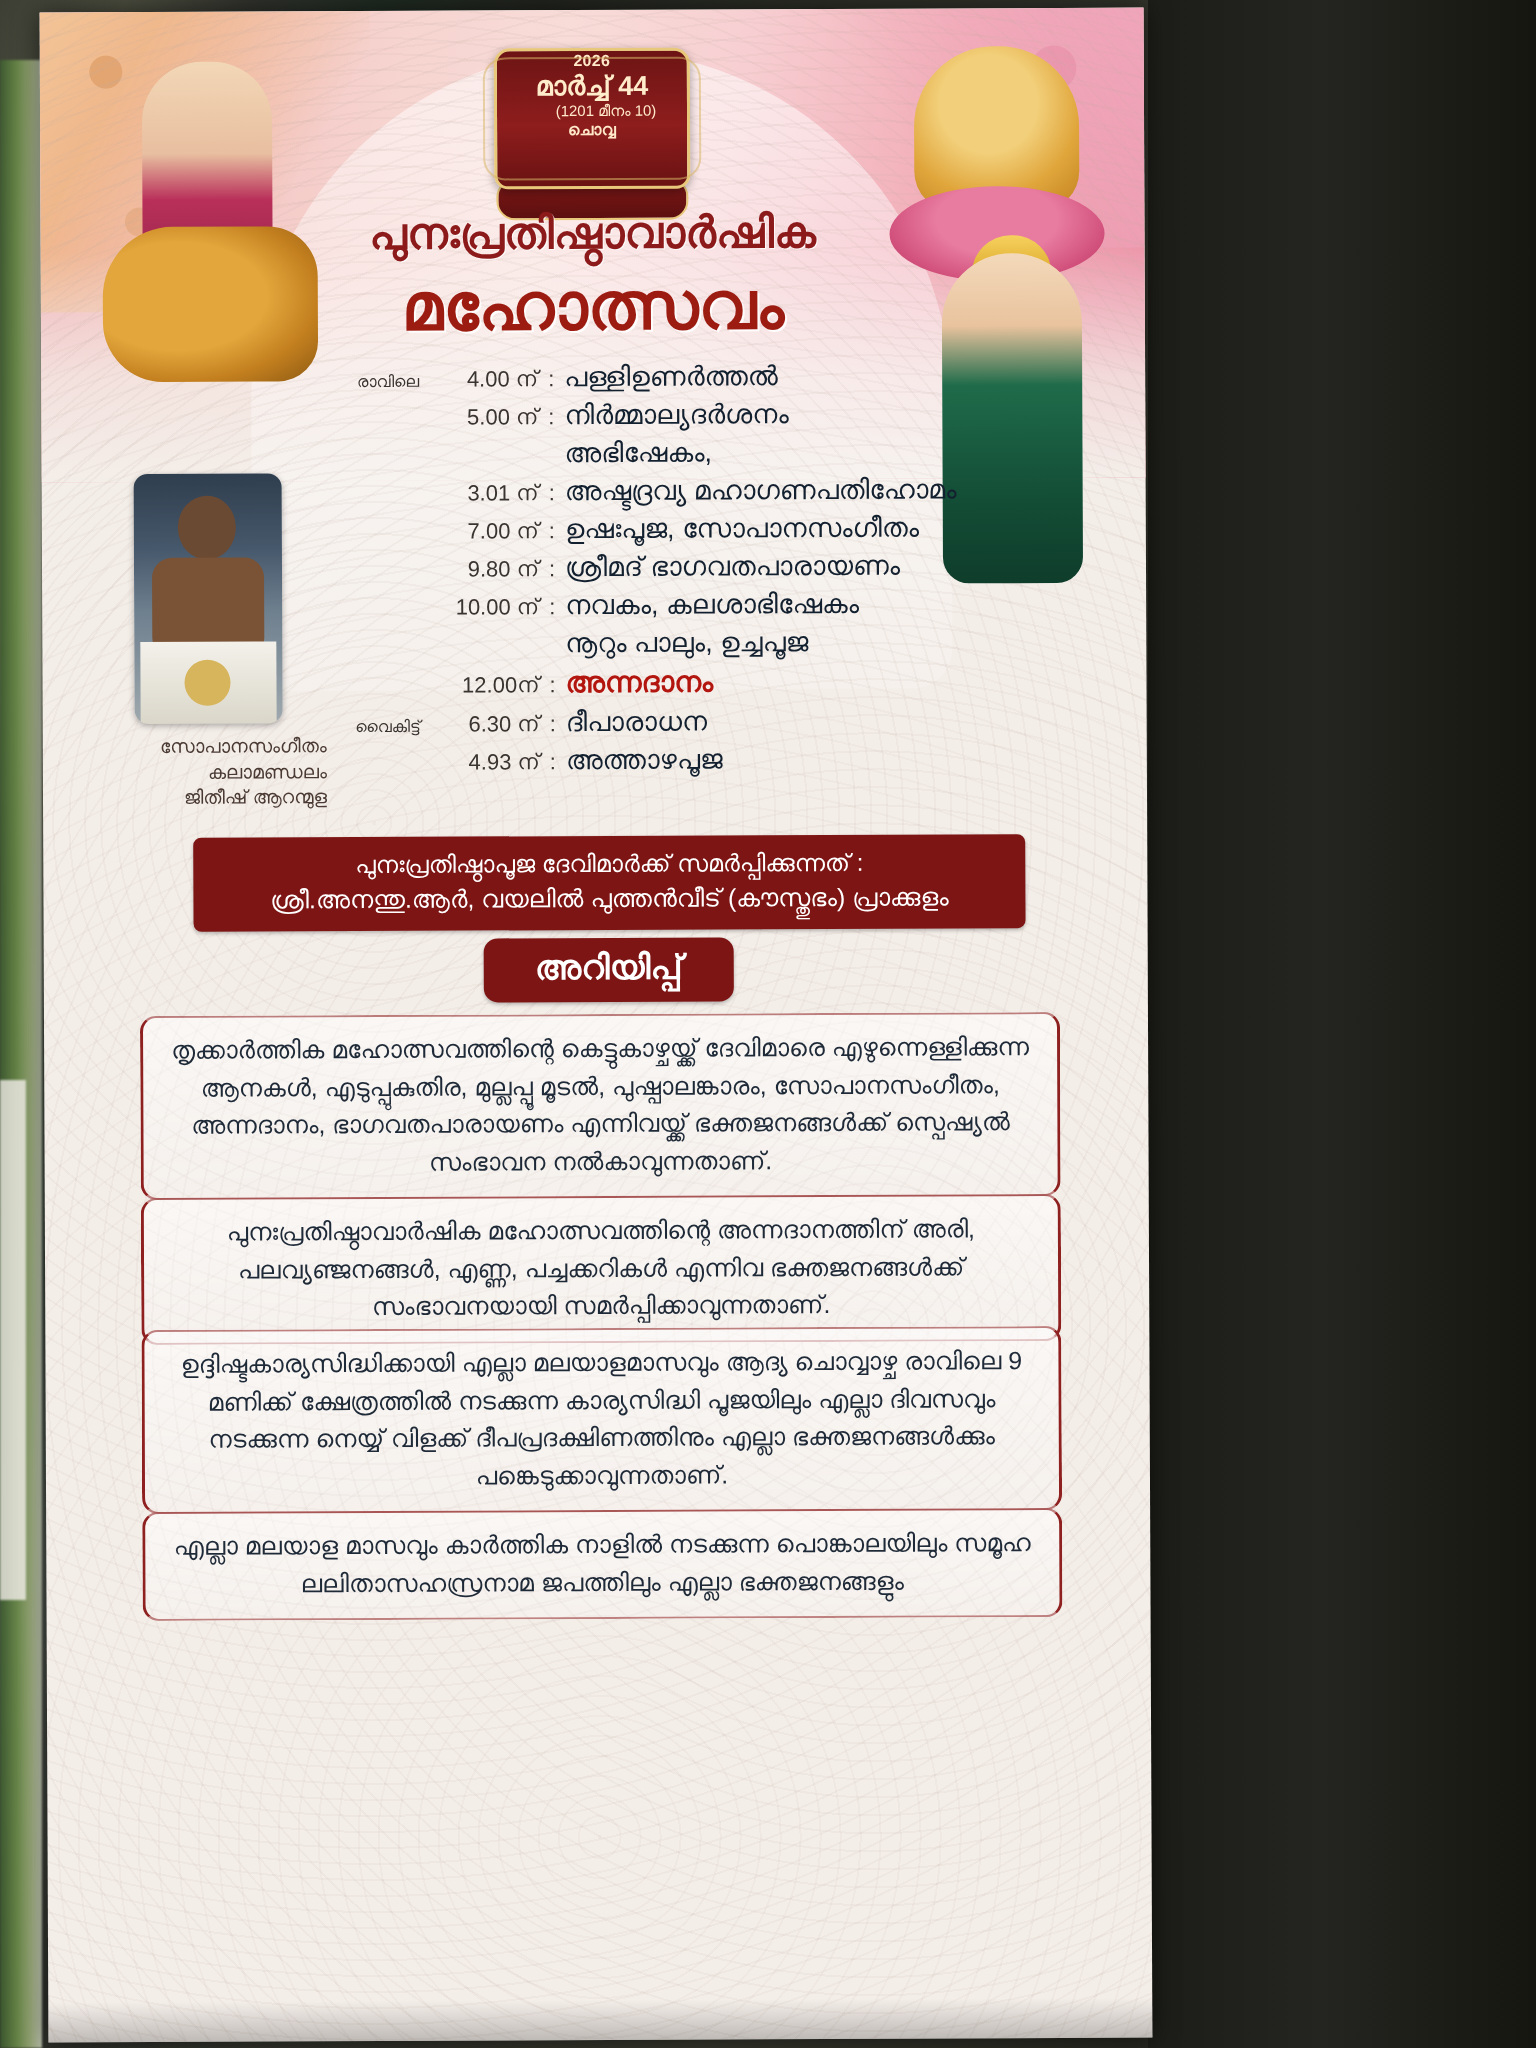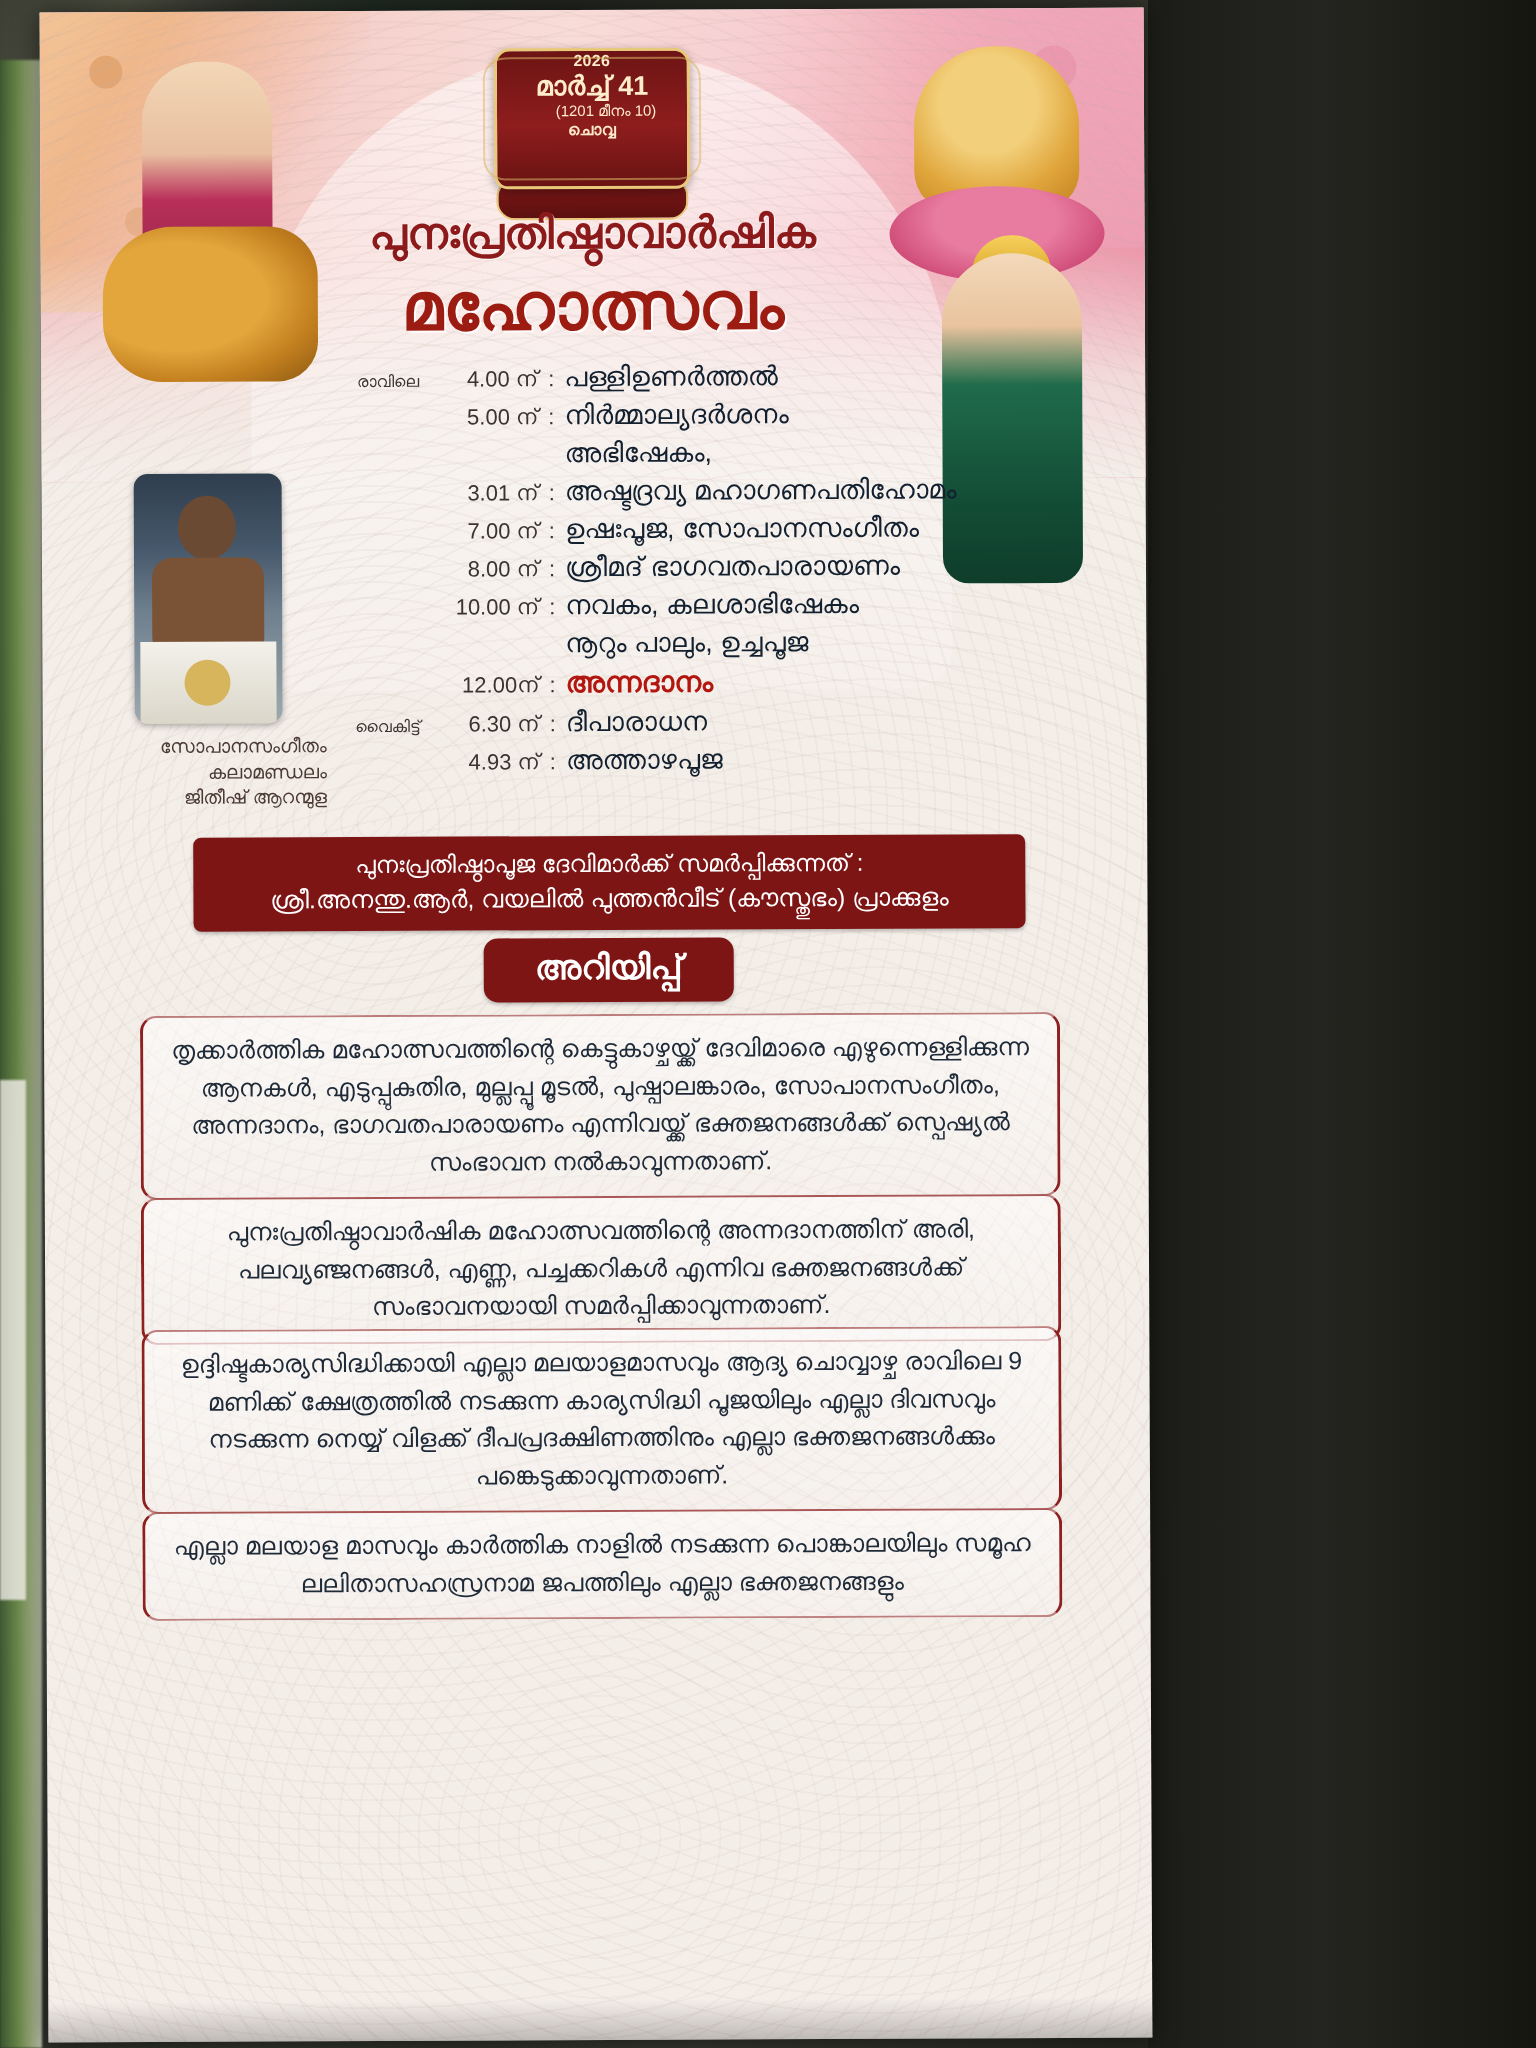--- a/index.html
+++ b/index.html
@@ -279,21 +279,21 @@
     <div class="lotus"></div>
   </div>
   <div class="deity" id="deity-lakshmi">
     <div class="crown"></div>
     <div class="body"></div>
   </div>
 
   <div class="seal-pill"></div>
   <div class="seal">
     <div class="ln">2026</div>
-    <div class="big">മാർച്ച് 41</div>
+    <div class="big">മാർച്ച് 44</div>
     <div class="sm">(1201 മീനം 10)</div>
     <div class="ln">ചൊവ്വ</div>
   </div>
 
   <div class="title-small">പുനഃപ്രതിഷ്ഠാവാർഷിക</div>
   <div class="title-big">മഹോത്സവം</div>
 
   <div class="schedule">
     <div class="row">
       <div class="r-part">രാവിലെ</div>
@@ -320,21 +320,21 @@
       <div class="r-event dark">അഷ്ടദ്രവ്യ മഹാഗണപതിഹോമം</div>
     </div>
     <div class="row">
       <div class="r-part"></div>
       <div class="r-time">7.00 ന്</div>
       <div class="r-colon">:</div>
       <div class="r-event dark">ഉഷഃപൂജ, സോപാനസംഗീതം</div>
     </div>
     <div class="row">
       <div class="r-part"></div>
-      <div class="r-time">8.00 ന്</div>
+      <div class="r-time">9.80 ന്</div>
       <div class="r-colon">:</div>
       <div class="r-event dark">ശ്രീമദ് ഭാഗവതപാരായണം</div>
     </div>
     <div class="row">
       <div class="r-part"></div>
       <div class="r-time">10.00 ന്</div>
       <div class="r-colon">:</div>
       <div class="r-event dark">നവകം, കലശാഭിഷേകം</div>
     </div>
     <div class="row">

